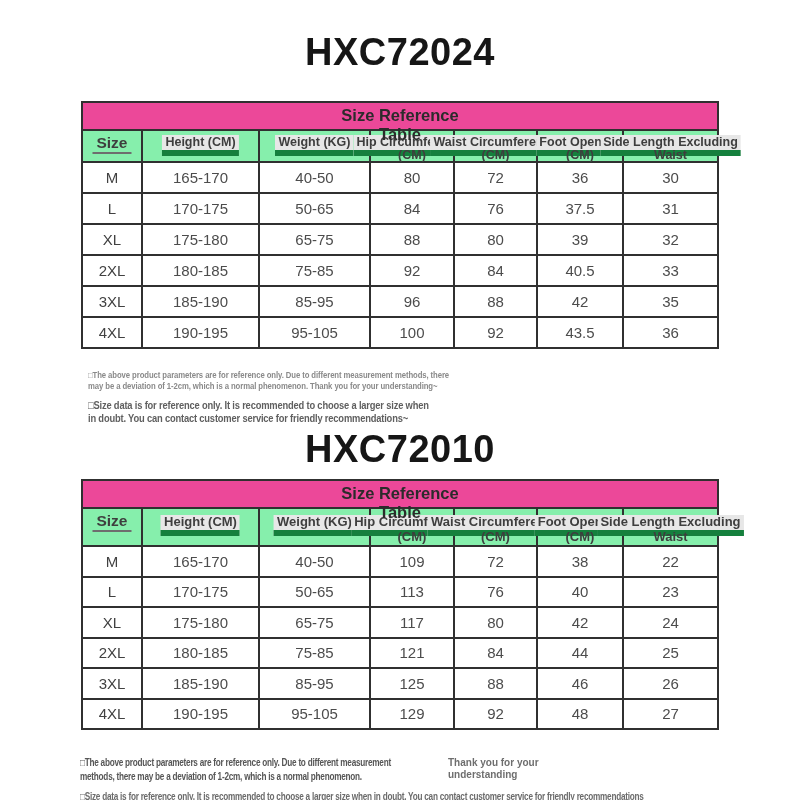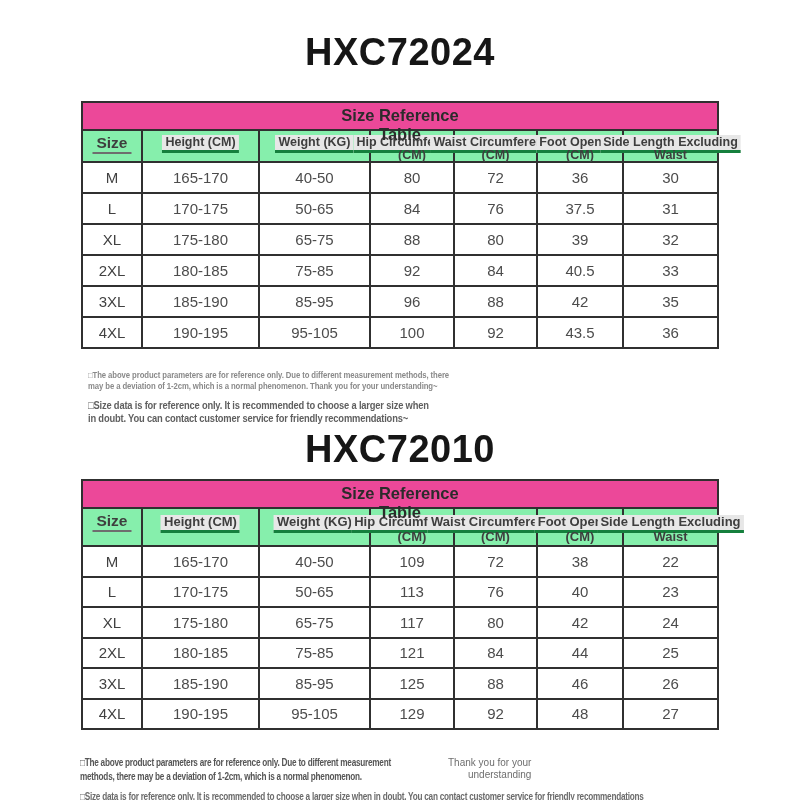--- a/index.html
+++ b/index.html
@@ -9,42 +9,42 @@
   .tbl{border-collapse:collapse;table-layout:fixed;margin:25px auto 0;width:636px;}
   .tbl th,.tbl td{border:2px solid #303030;padding:0;}
   .w0{width:60px}.w1{width:117px}.w2{width:111px}.w3{width:84px}.w4{width:83px}.w5{width:86px}.w6{width:95px}
   th.band{height:26px;background:#ec4899;position:relative;}
   .band-title{position:absolute;top:3px;left:0;right:0;width:150px;margin:0 auto;z-index:4;
     font-size:16.5px;font-weight:bold;color:#2b2b2b;line-height:19px;text-align:center;}
   th.hcell{height:30px;position:relative;background:#86efac;overflow:visible;}
   .t2 th.hcell{height:36px;}
   .hname{position:absolute;top:4px;left:50%;transform:translateX(-50%);white-space:nowrap;z-index:2;
     font-size:12.5px;font-weight:bold;color:#3e3e3e;line-height:14px;background:#e7e7e7;
-    padding:0 3px 1px;border-bottom:3px solid #15803d;}
+    padding:0 3px 1px;border-bottom:6px solid #15803d;}
   .t2 .hname{font-size:13px;top:6px;}
   th.size .hname{background:transparent;border-bottom:2.5px solid #6e6e6e;font-size:15.5px;top:5px;padding:0 4px 2px;}
   .hunit{position:absolute;top:18px;left:50%;transform:translateX(-50%);white-space:nowrap;z-index:2;
     font-size:12.5px;font-weight:bold;color:#3e3e3e;line-height:13px;}
   .t2 .hunit{top:21px;font-size:13px;}
   .hunit:empty{display:none;}
   .tbl td{height:29px;text-align:center;font-size:15px;color:#4c4c4c;background:#ffffff;}
   .t2 td{height:28.5px;}
   td.szc{color:#414141;}
   .notes-mid{margin:21px 0 0 88px;}
   .note-a{white-space:pre;font-size:8.5px;font-weight:bold;color:#8a8a8a;line-height:11px;
     letter-spacing:-.1px;transform:scaleX(.91);transform-origin:0 0;}
   .note-b{white-space:pre;margin-top:7px;font-size:10.5px;font-weight:bold;color:#5f5f5f;line-height:13px;
     letter-spacing:-.2px;transform:scaleX(.89);transform-origin:0 0;}
   .title2{}
   .tbl2{margin-top:6px;}
   .bottom{position:relative;width:640px;margin:26px auto 0;}
   .bnote-a{white-space:pre;font-size:10px;font-weight:bold;color:#565656;line-height:14px;
     letter-spacing:-.3px;transform:scaleX(.82);transform-origin:0 0;}
-  .bnote-thanks{position:absolute;left:368px;top:1px;white-space:pre;font-size:10px;font-weight:normal;
-    color:#6e6e6e;line-height:12px;text-align:right;}
+  .bnote-thanks{position:absolute;left:368px;top:1px;white-space:pre;font-size:10px;font-weight:bold;
+    color:#6e6e6e;line-height:12px;}
   .bnote-b{white-space:nowrap;margin-top:7px;font-size:10px;font-weight:bold;color:#6b6b6b;
     letter-spacing:-.3px;transform:scaleX(.82);transform-origin:0 0;}
 </style>
 </head>
 <body>
 
 <div class="page">
 
   <h1 class="title">HXC72024</h1>
 

